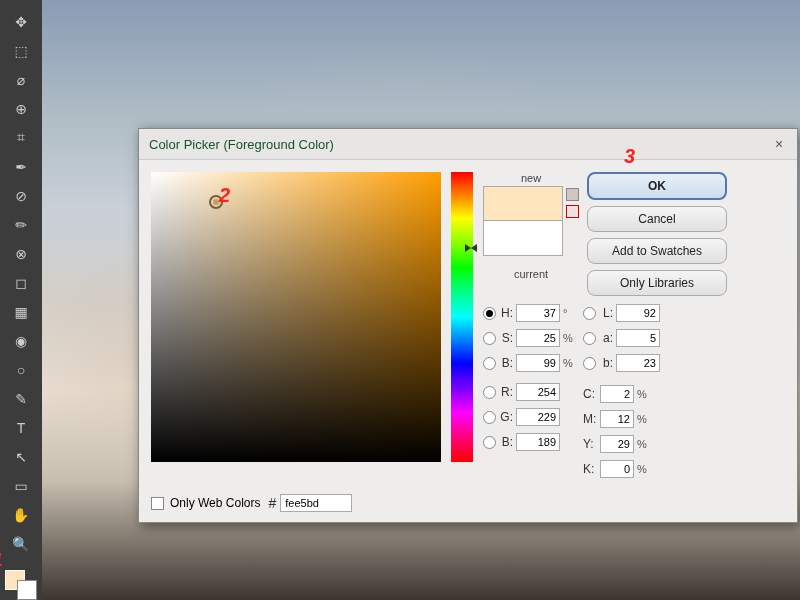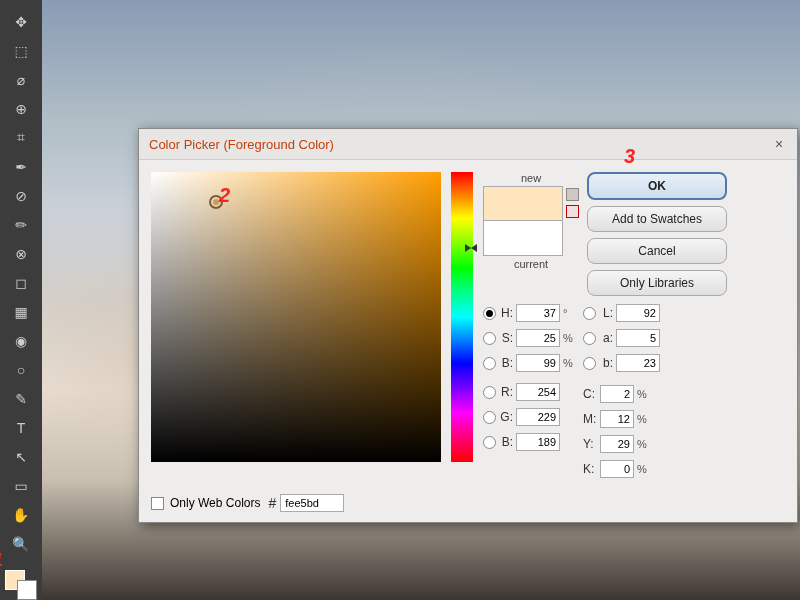--- a/index.html
+++ b/index.html
@@ -102,21 +102,21 @@
     .dialog-titlebar {
       background: #e8e6e4;
       border-bottom: 1px solid #ccc;
       padding: 7px 10px;
       display: flex;
       align-items: center;
       justify-content: space-between;
     }
     .dialog-title {
       font-size: 13px;
-      color: #c2410c;
+      color: #14532d;
     }
     .dialog-close {
       width: 16px;
       height: 16px;
       display: flex;
       align-items: center;
       justify-content: center;
       color: #555;
       font-size: 14px;
       cursor: pointer;
@@ -243,21 +243,21 @@
     .color-preview-label-new {
       font-size: 11px;
       color: #444;
       align-self: center;
       margin-bottom: 2px;
     }
     .color-preview-label-current {
       font-size: 11px;
       color: #444;
       align-self: center;
-      margin-top: 2px;
+      margin-top: 12px;
     }
 
     
     .btn {
       display: block;
       width: 140px;
       padding: 5px 12px;
       text-align: center;
       background: linear-gradient(to bottom, #f5f5f5, #e0e0e0);
       border: 1px solid #aaa;
@@ -353,21 +353,21 @@
       display: flex;
       align-items: center;
       gap: 4px;
       margin-top: 4px;
     }
     .hex-label {
       font-size: 14px;
       color: #333;
     }
     .hex-input {
-      width: 64px;
+      width: 72px;
       height: 18px;
       border: 1px solid #aaa;
       background: #fff;
       font-size: 11px;
       padding: 0 4px;
     }
 
     
     .only-web {
       display: flex;
@@ -515,22 +515,22 @@
               <div style="display:flex; flex-direction:column; gap:4px; margin-top: 2px;">
                 <div style="width:13px; height:13px; border:1px solid #888; background:#d0c8c0; cursor:pointer;"></div>
                 <div style="width:13px; height:13px; border:1px solid #cc0000; background:#f0e0e0; cursor:pointer;"></div>
               </div>
             </div>
             <span class="color-preview-label-current">current</span>
           </div>
 
           <div class="buttons-col">
             <button class="btn btn-ok">OK</button>
+            <button class="btn">Cancel</button>
             <button class="btn">Add to Swatches</button>
-            <button class="btn">Cancel</button>
             <button class="btn">Only Libraries</button>
           </div>
         </div>
 
         <div class="fields-section">
 
           <div class="field-col">
             <div class="field-row">
               <div class="radio-circle checked"></div>
               <span class="field-label">H:</span>

